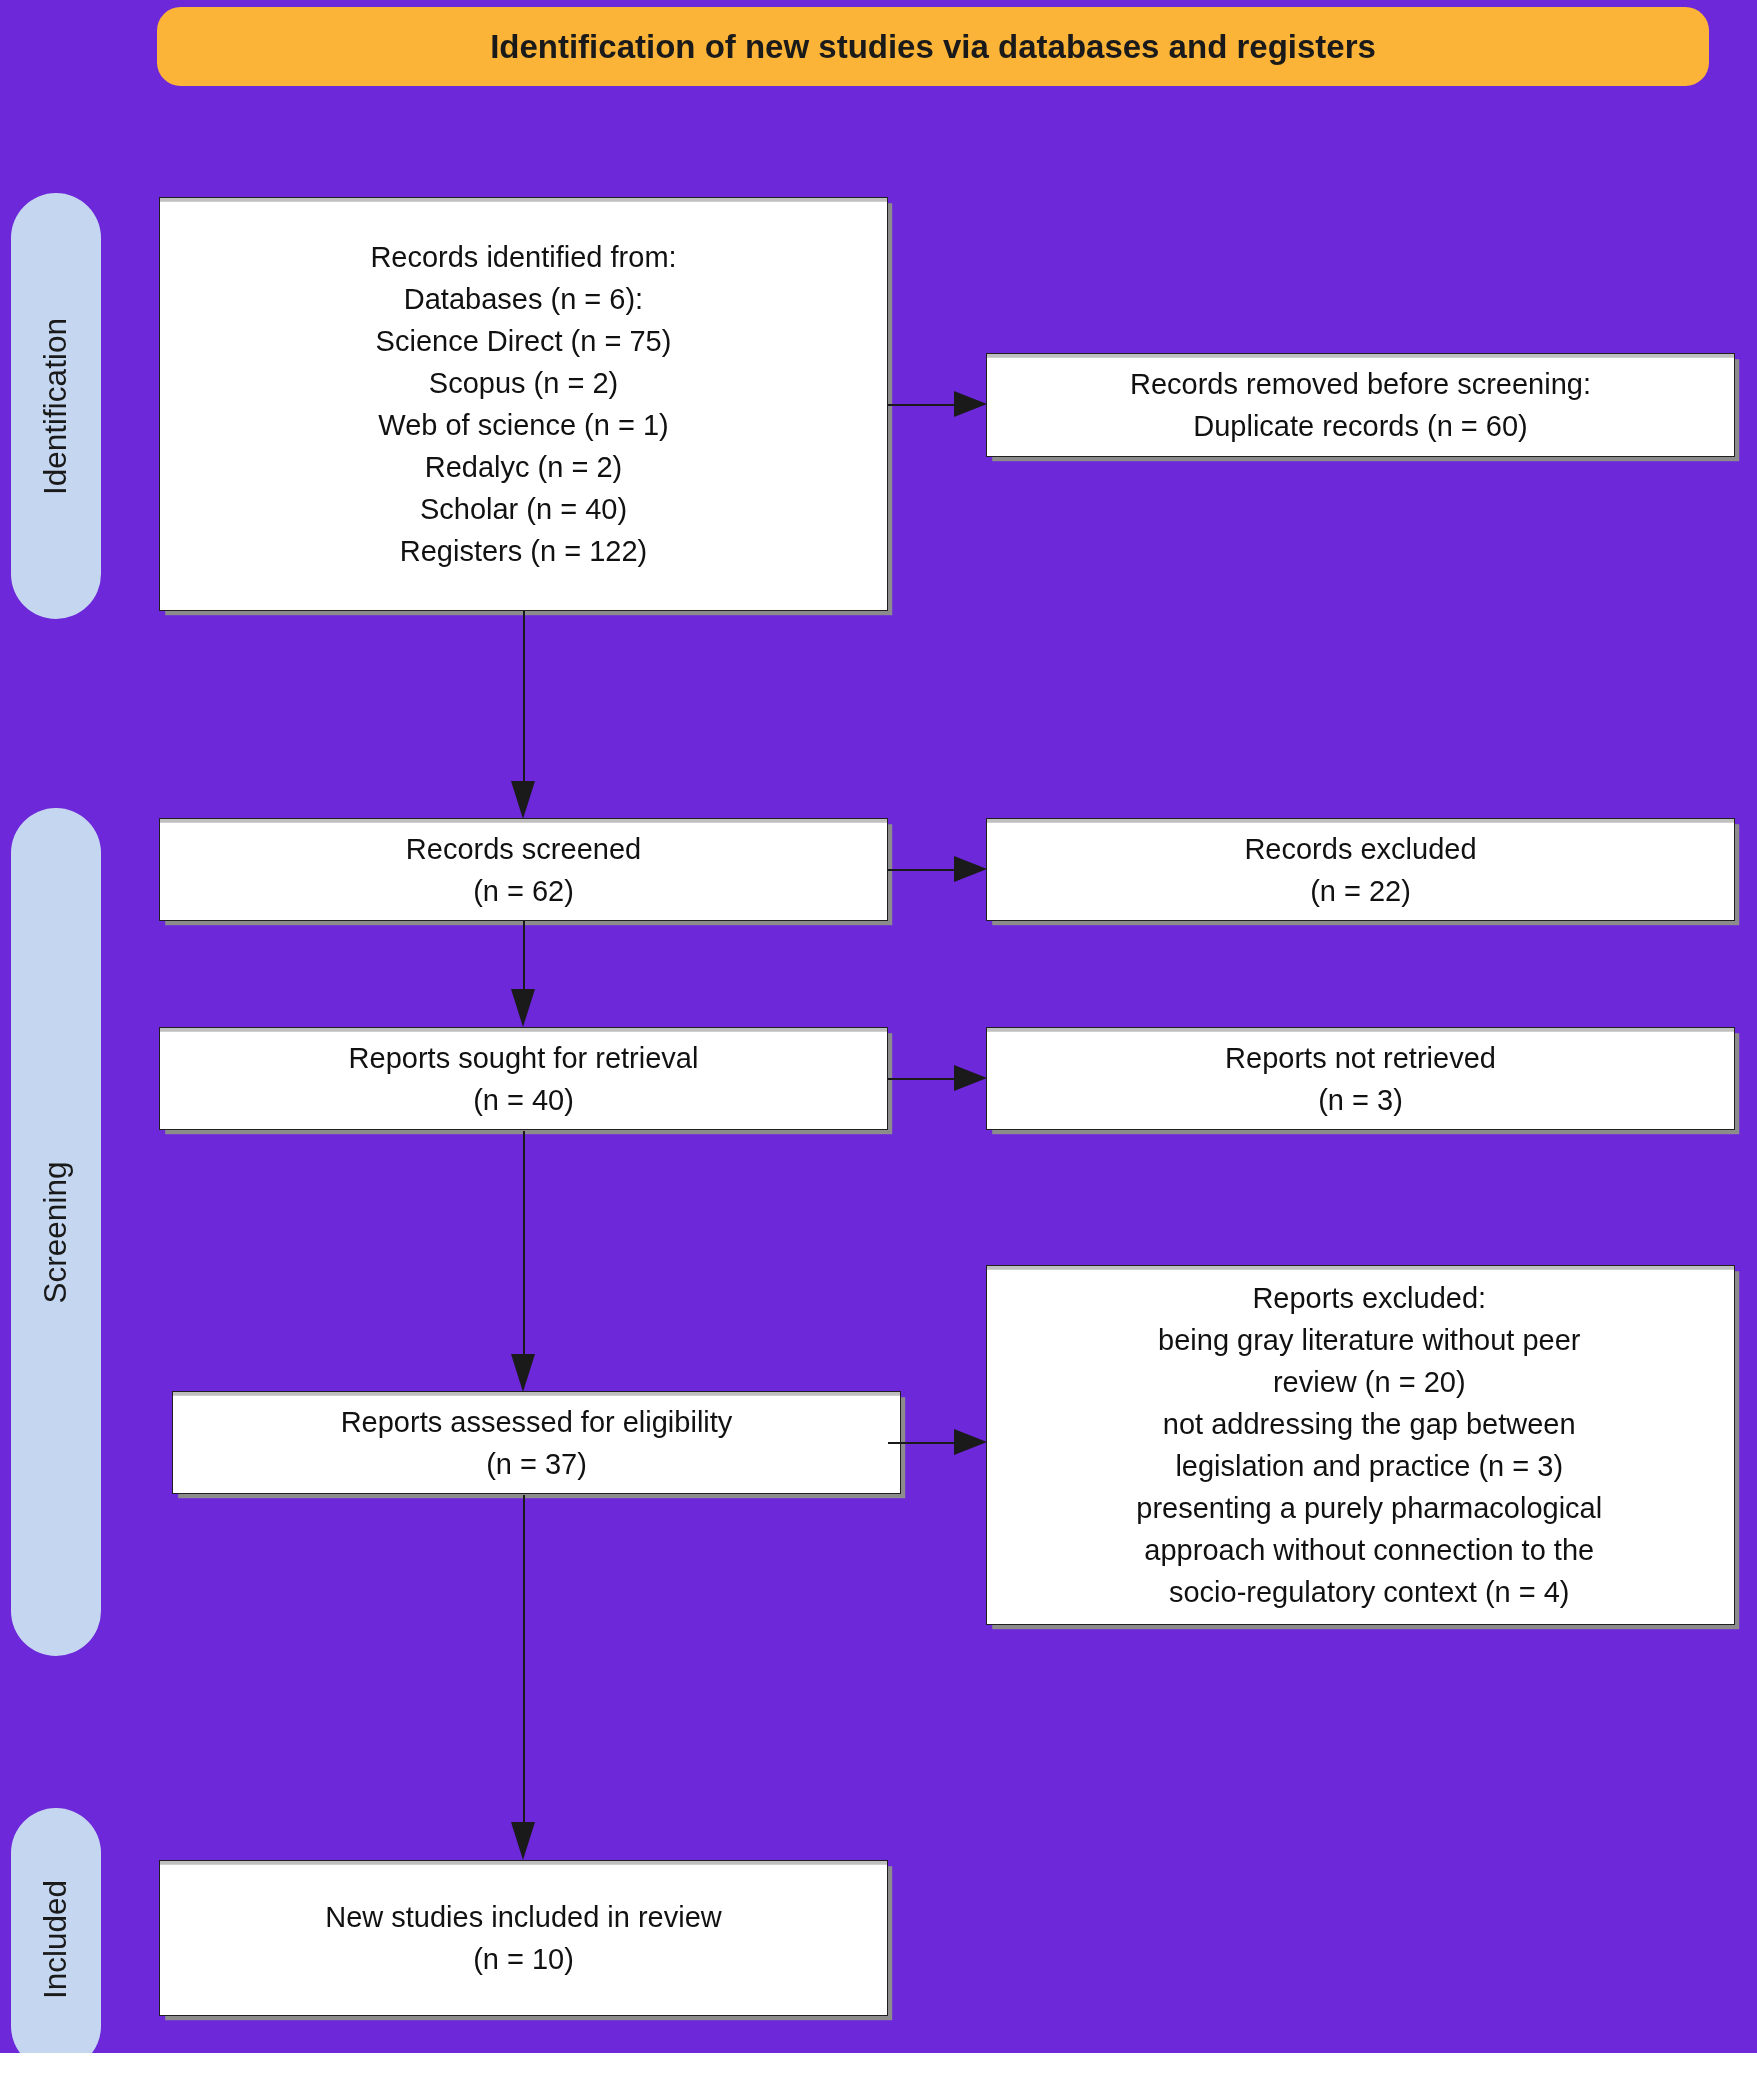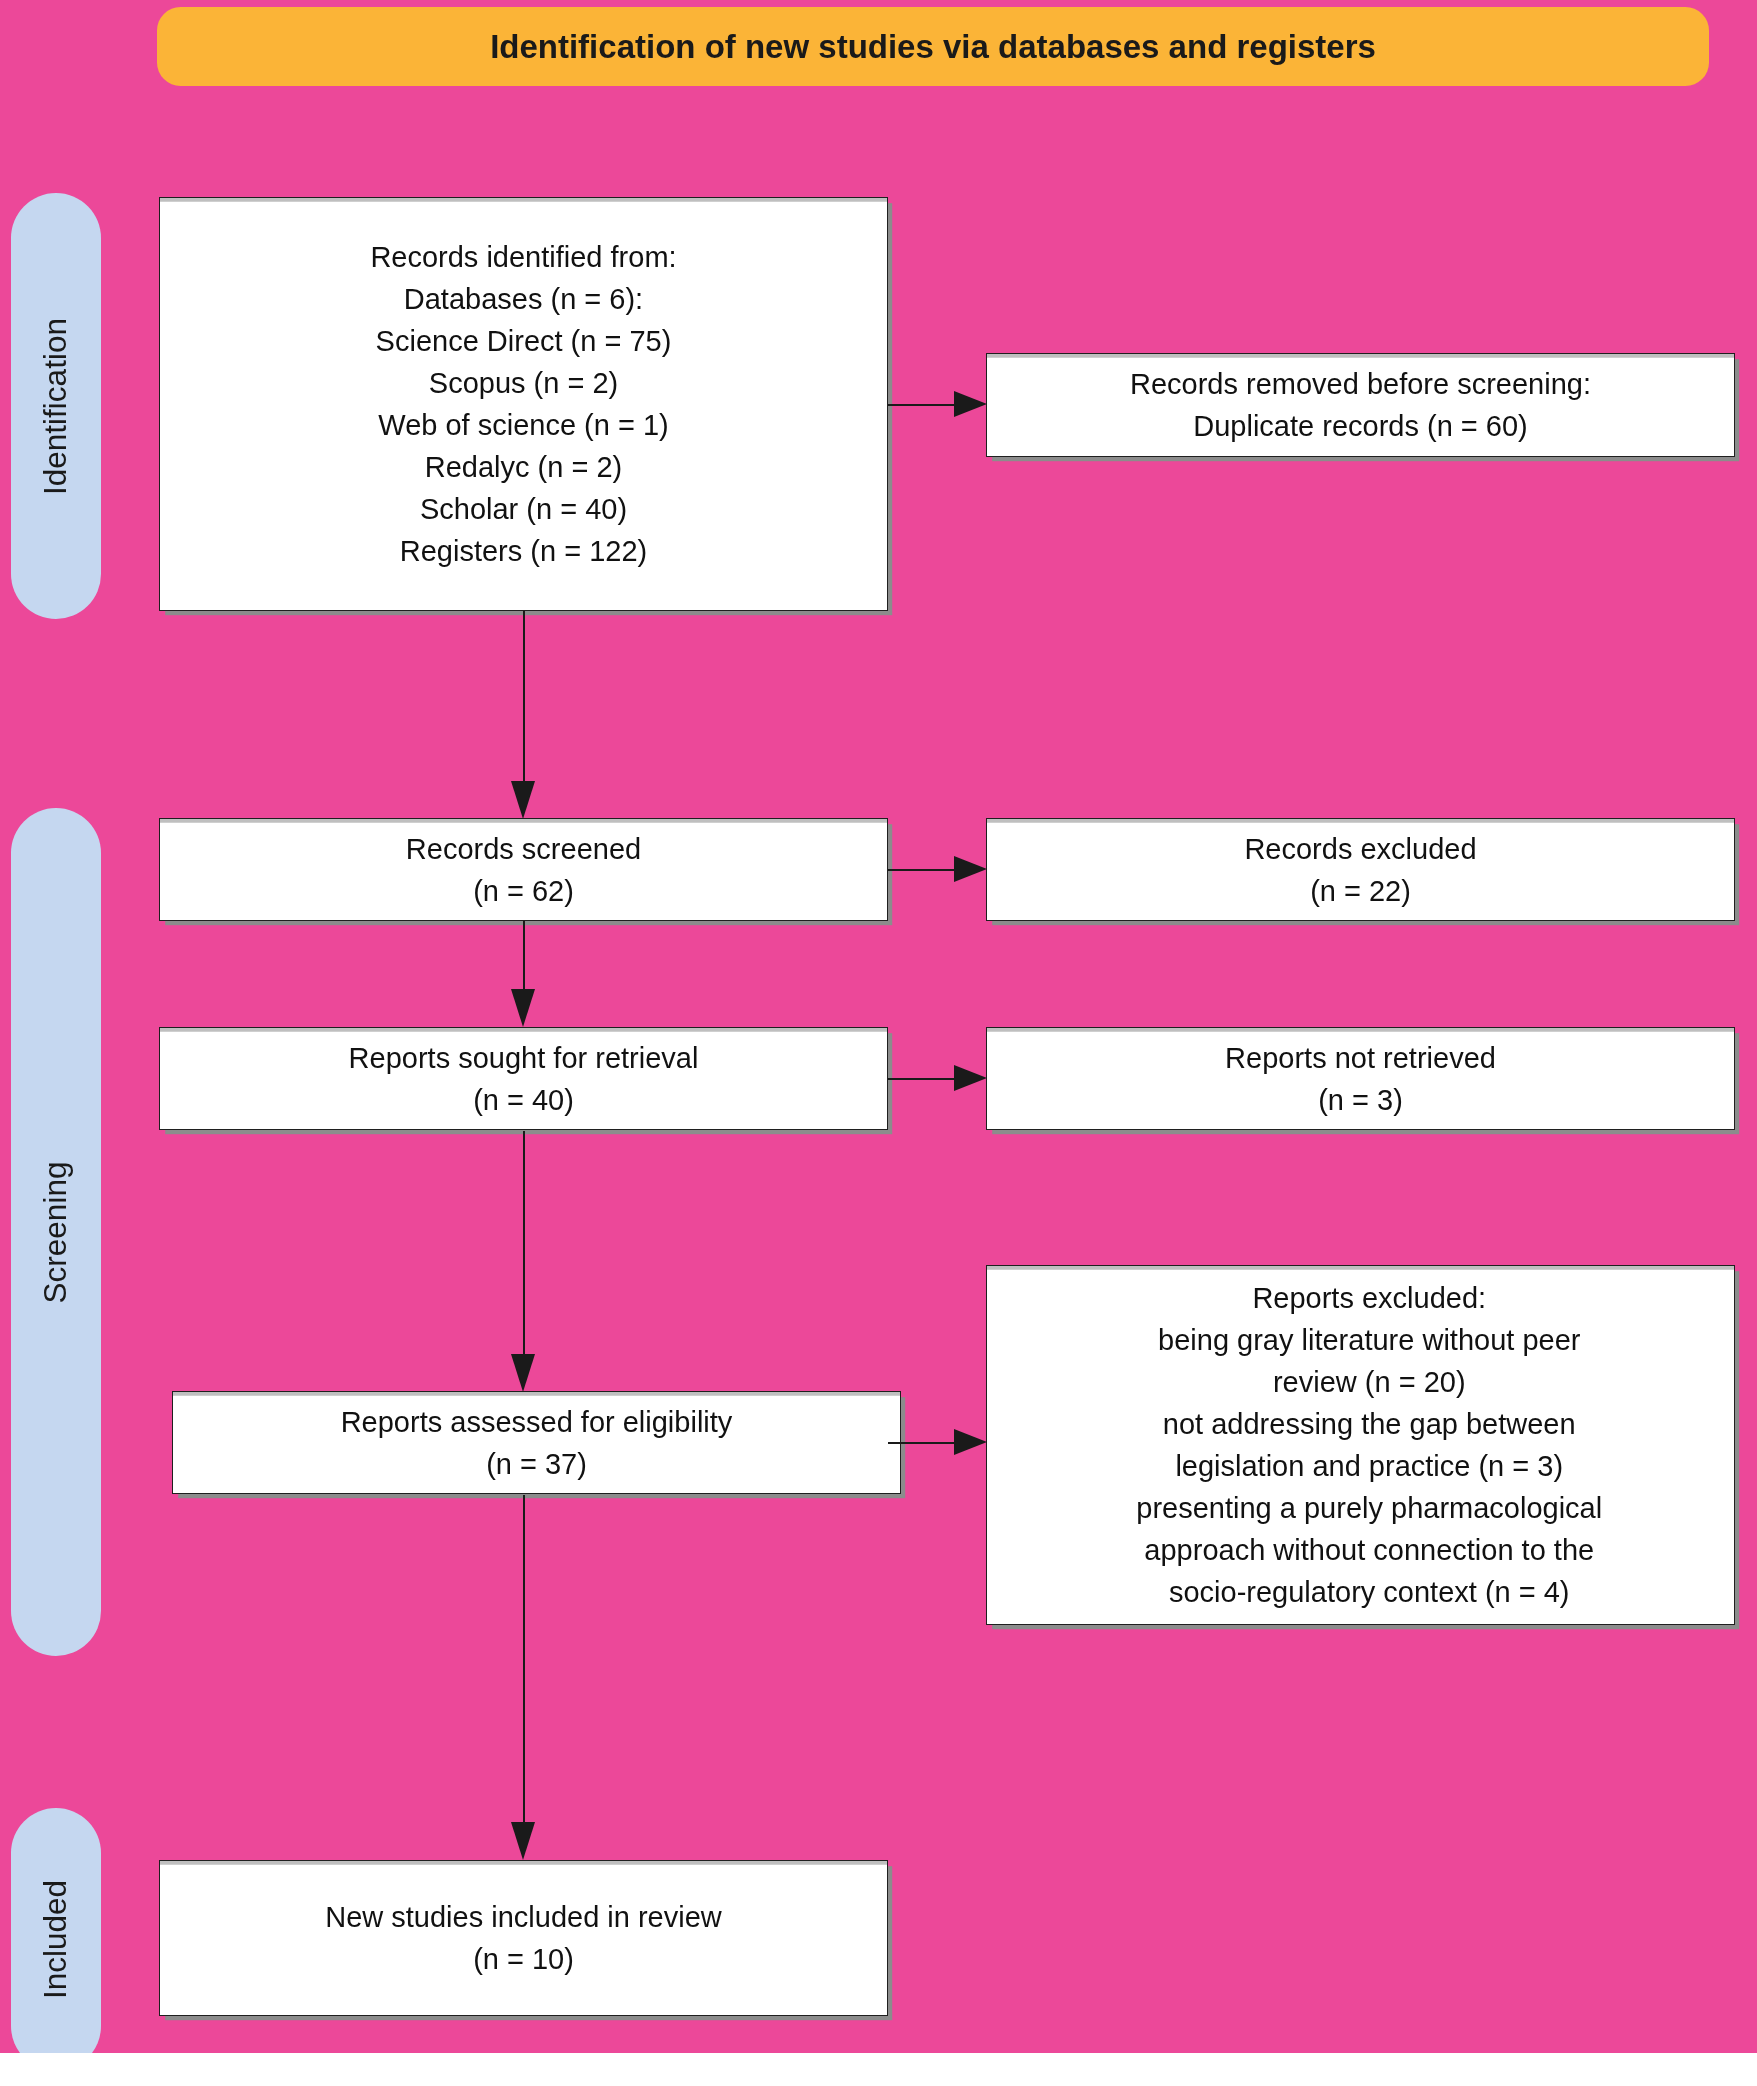--- a/index.html
+++ b/index.html
@@ -5,21 +5,21 @@
   :root{
     --banner-bg:#FBB437;
     --stage-bg:#C5D7F0;
     --box-border:#1f1f1f;
     --arrow:#1a1a1a;
     --shadow:#8c8c8c;
     --text:#111111;
   }
   html,body{margin:0;padding:0;background:#ffffff;}
   body{font-family:"Liberation Sans", sans-serif;color:var(--text);}
-  #page{position:relative;width:1757px;height:2053px;background:#ec4899;overflow:hidden;}
+  #page{position:relative;width:1757px;height:2053px;background:#6d28d9;overflow:hidden;}
 
   
   #banner{
     position:absolute;left:157px;top:7.3px;width:1552px;height:79px;
     background:var(--banner-bg);border-radius:23.6px;
     display:flex;align-items:center;justify-content:center;
     font-size:33px;font-weight:bold;color:#1a1a1a;
   }
 
   

